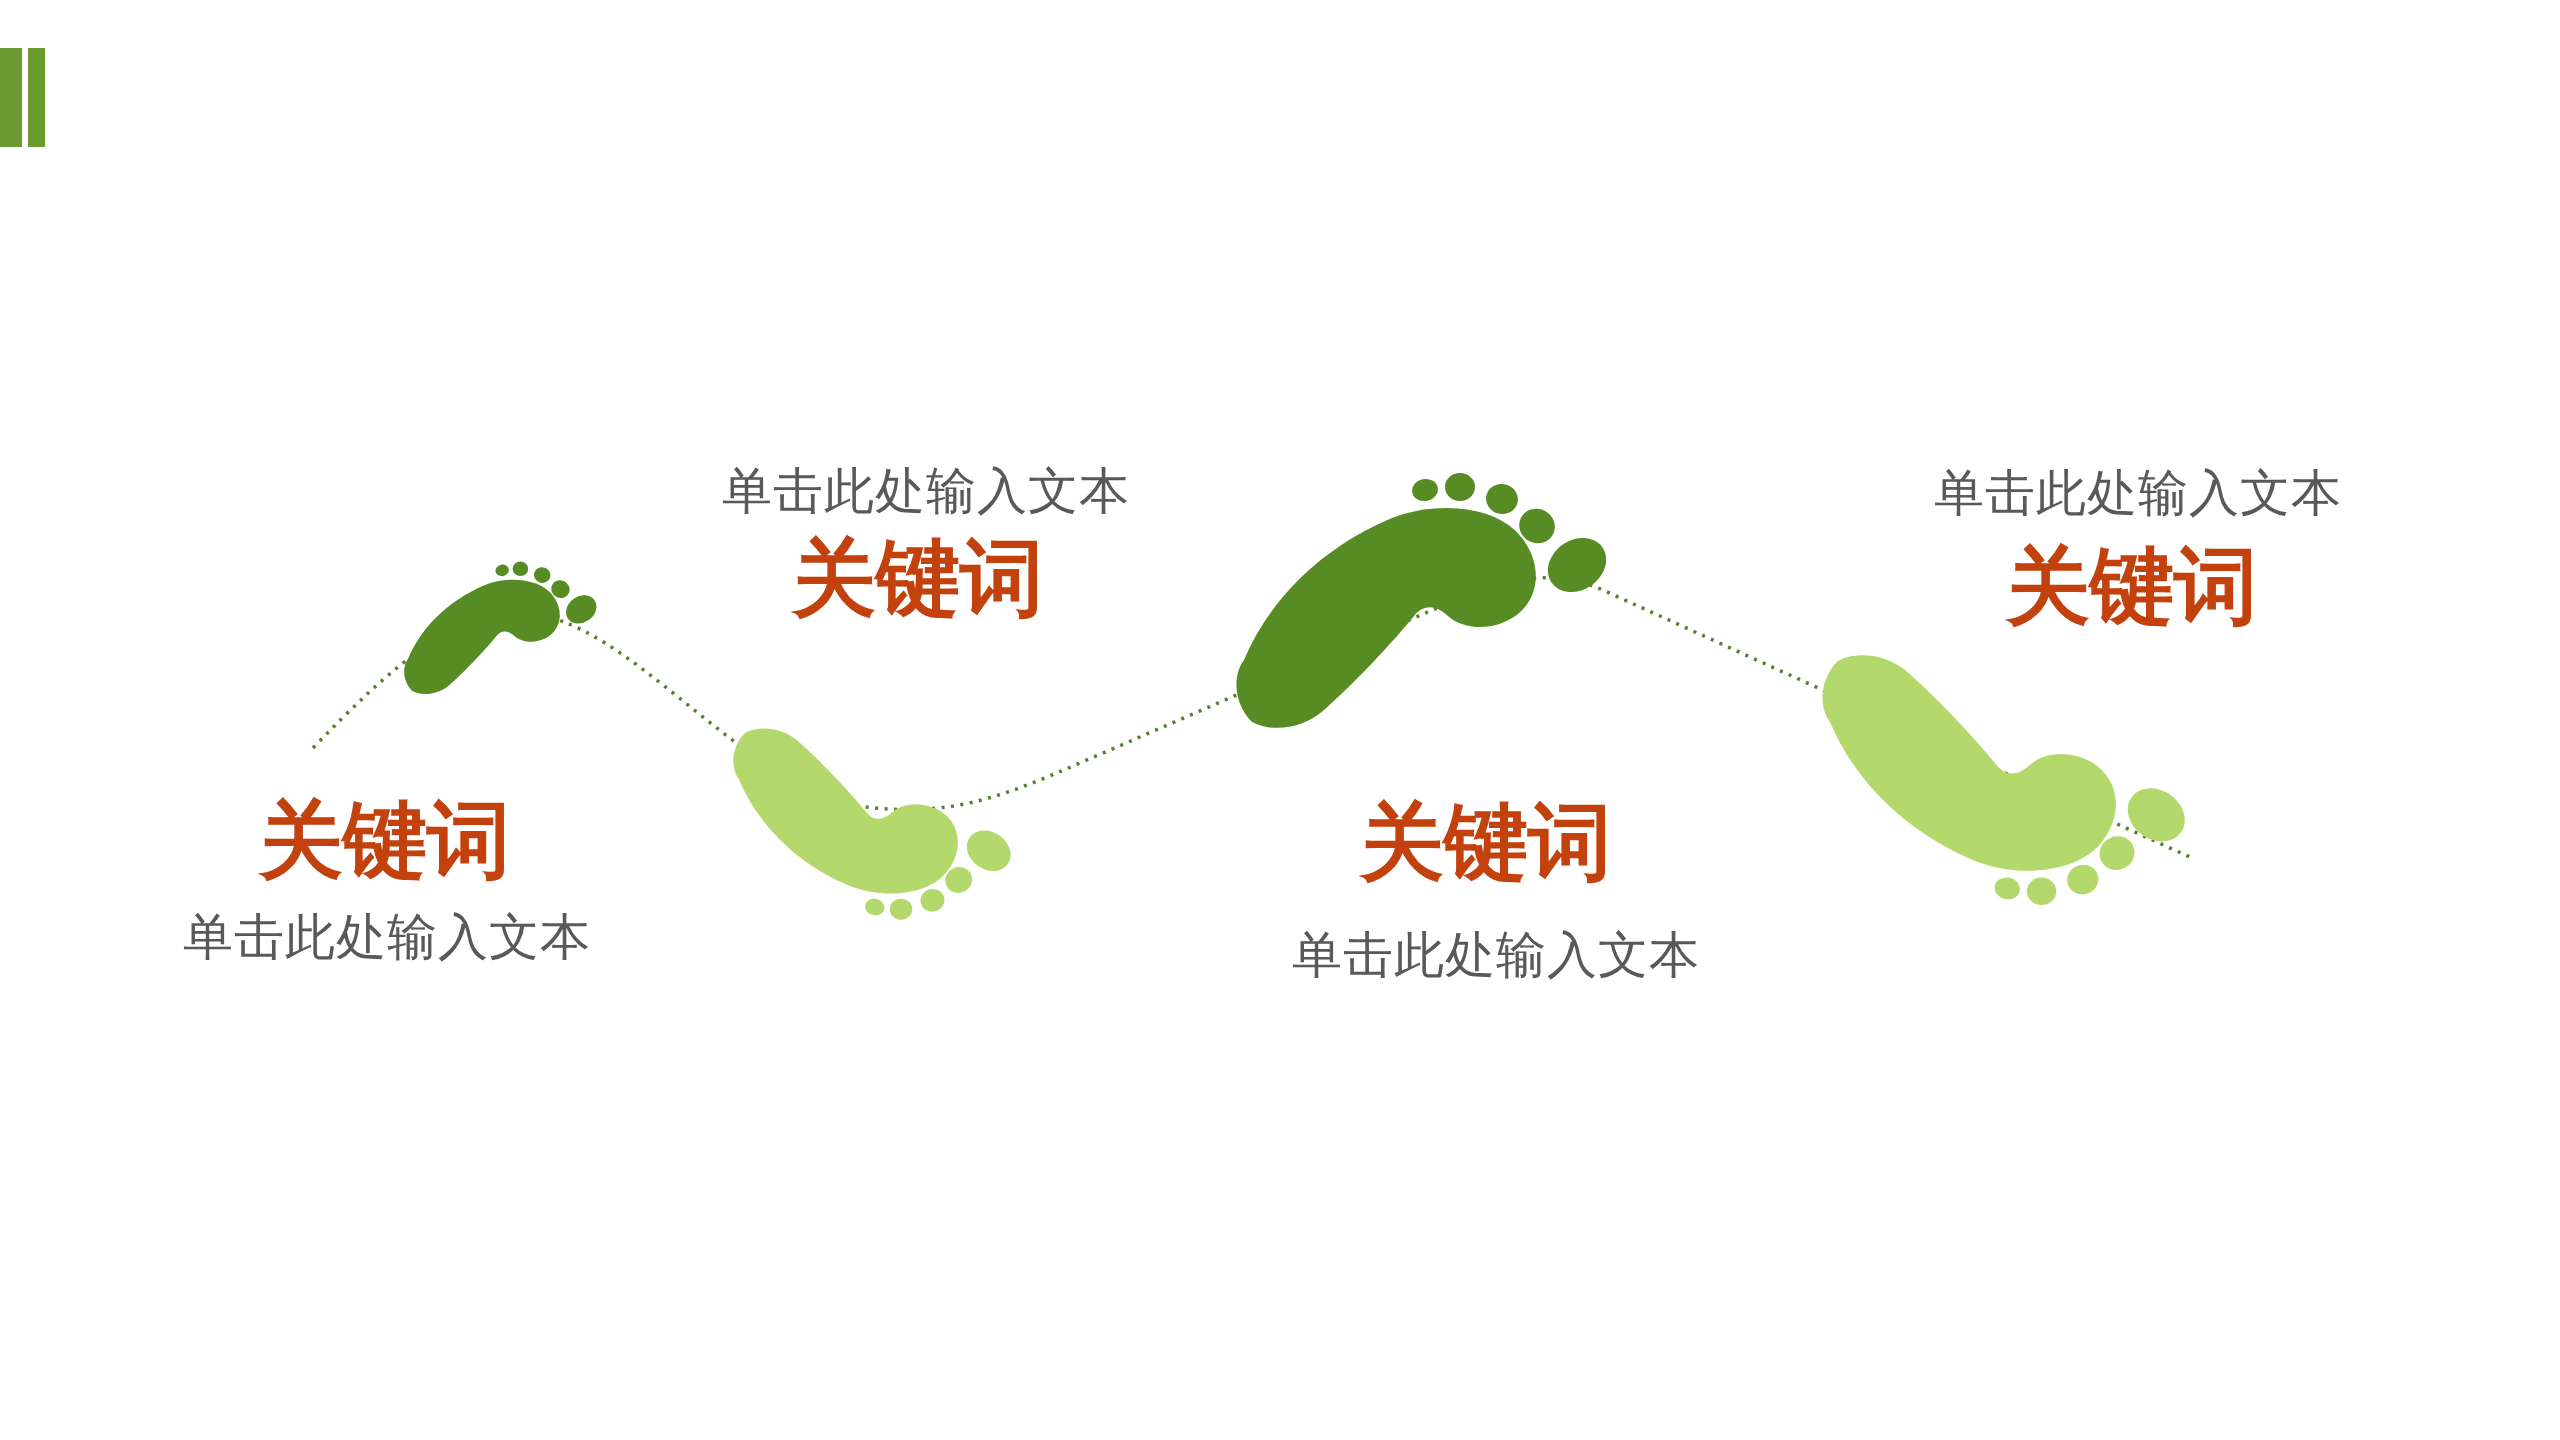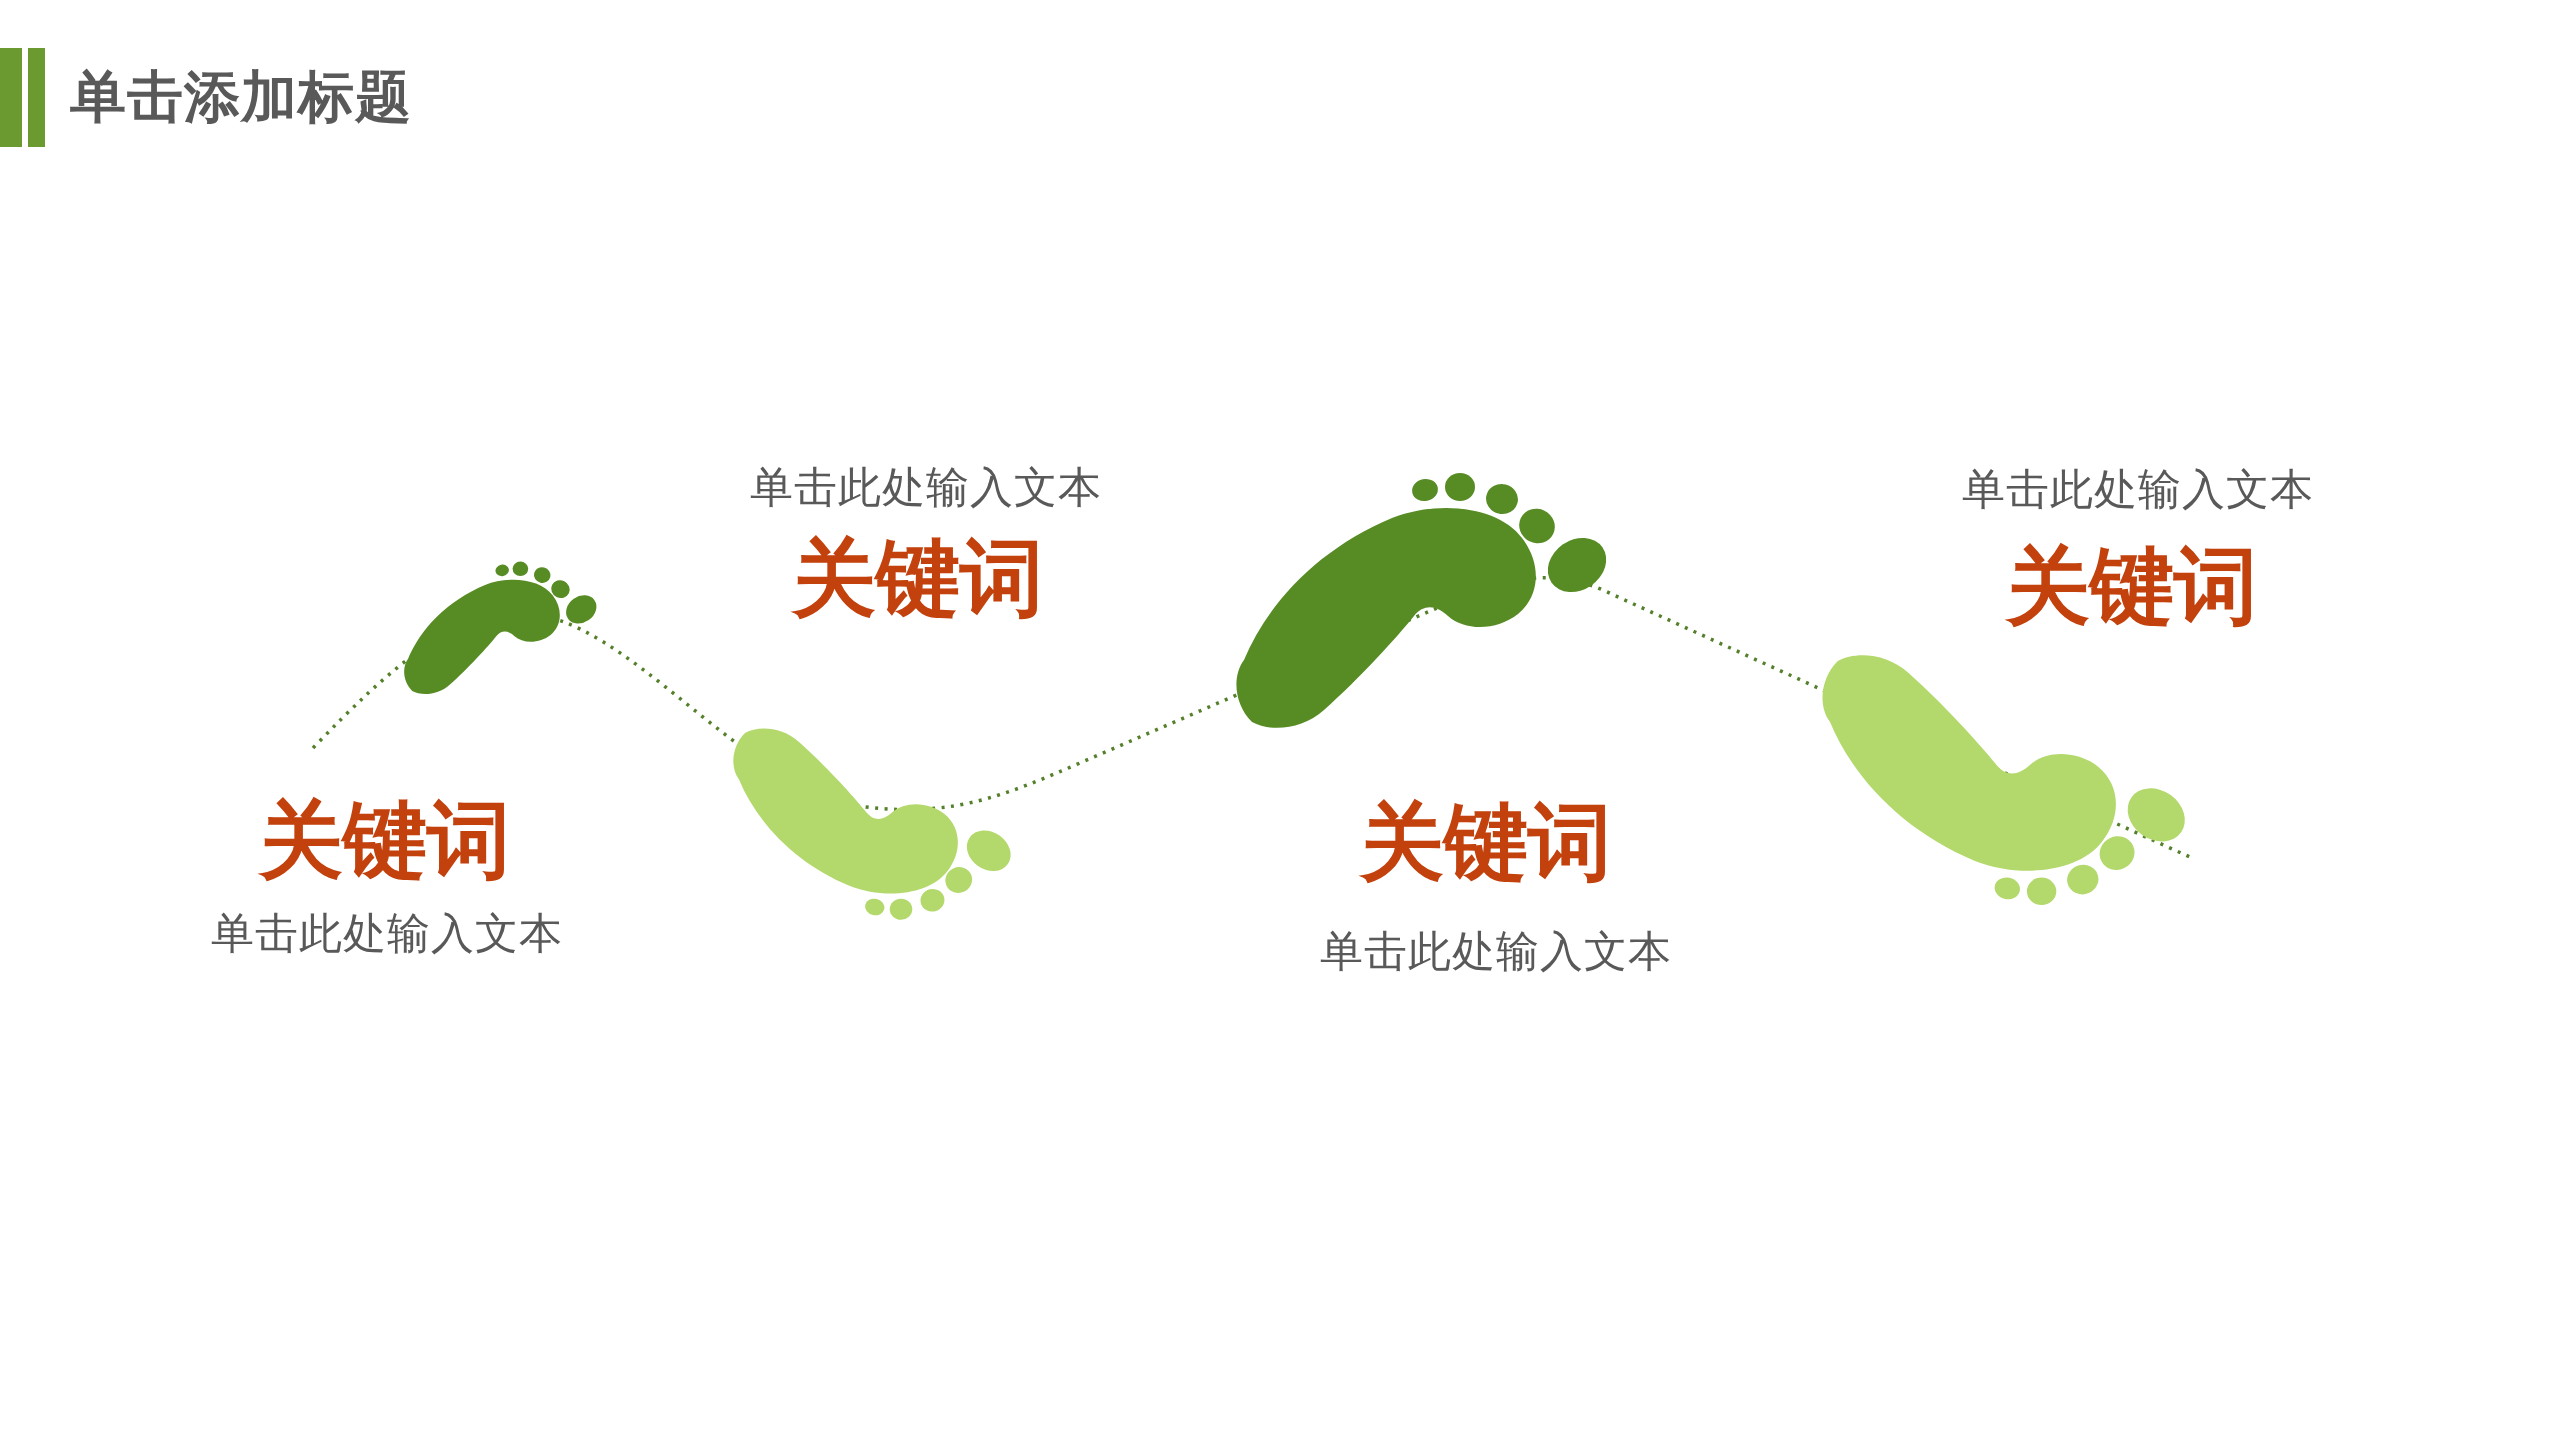--- a/index.html
+++ b/index.html
@@ -23,32 +23,31 @@
   
   svg.canvas{position:absolute;left:0;top:0;}
   
   .kw{
     position:absolute;transform:translateX(-50%);
     font-size:84px;font-weight:bold;line-height:1;
     color:#c2410c;white-space:nowrap;
   }
   .desc{
     position:absolute;transform:translateX(-50%);
-    font-size:43px;font-weight:normal;line-height:1;
+    font-size:50px;font-weight:normal;line-height:1;
     color:#595959;white-space:nowrap;letter-spacing:1px;
   }
 </style>
 </head>
 <body>
 
 <div class="slide">
 
   <div class="accent-bar thick"></div>
   <div class="accent-bar thin"></div>
-  <div class="slide-title">单击添加标题</div>
 
   <svg class="canvas" viewBox="0 0 2560 1440" width="2560" height="1440">
     <defs>
       <g id="footprint">
         <path d="M 12,252
                  C -6,234 -8,206 4,190
                  C 28,132 80,78 152,48
                  C 198,30 258,36 282,68
                  C 302,94 300,126 278,144
                  C 258,160 226,162 208,146

